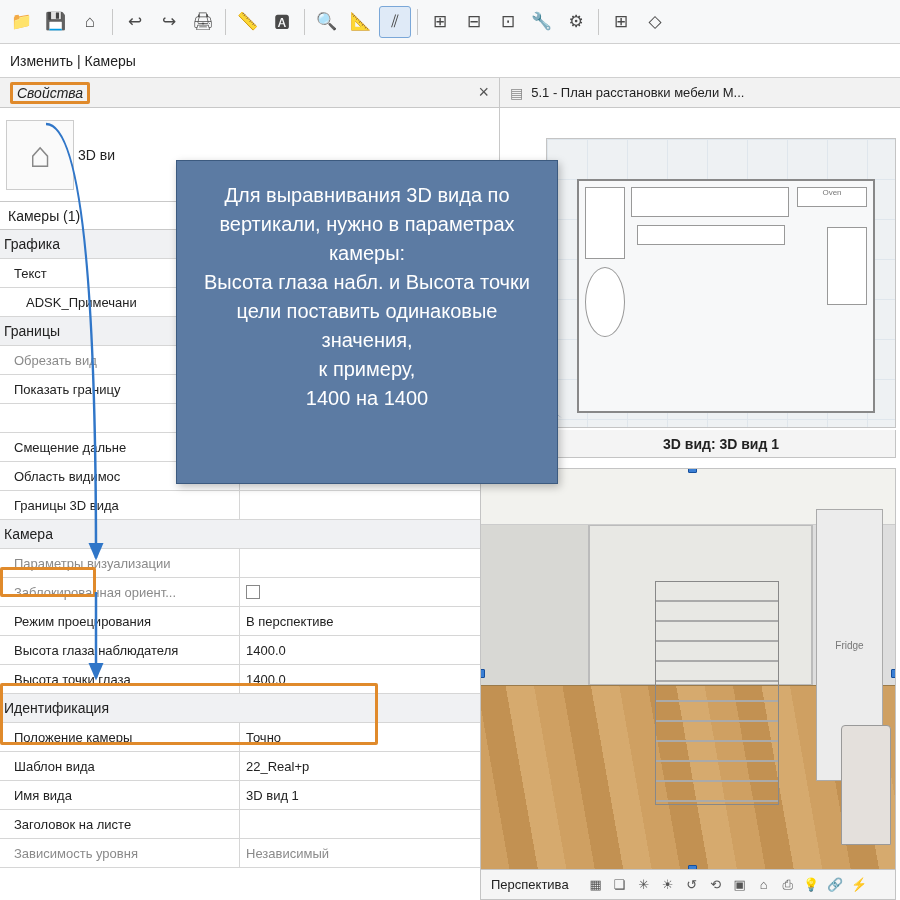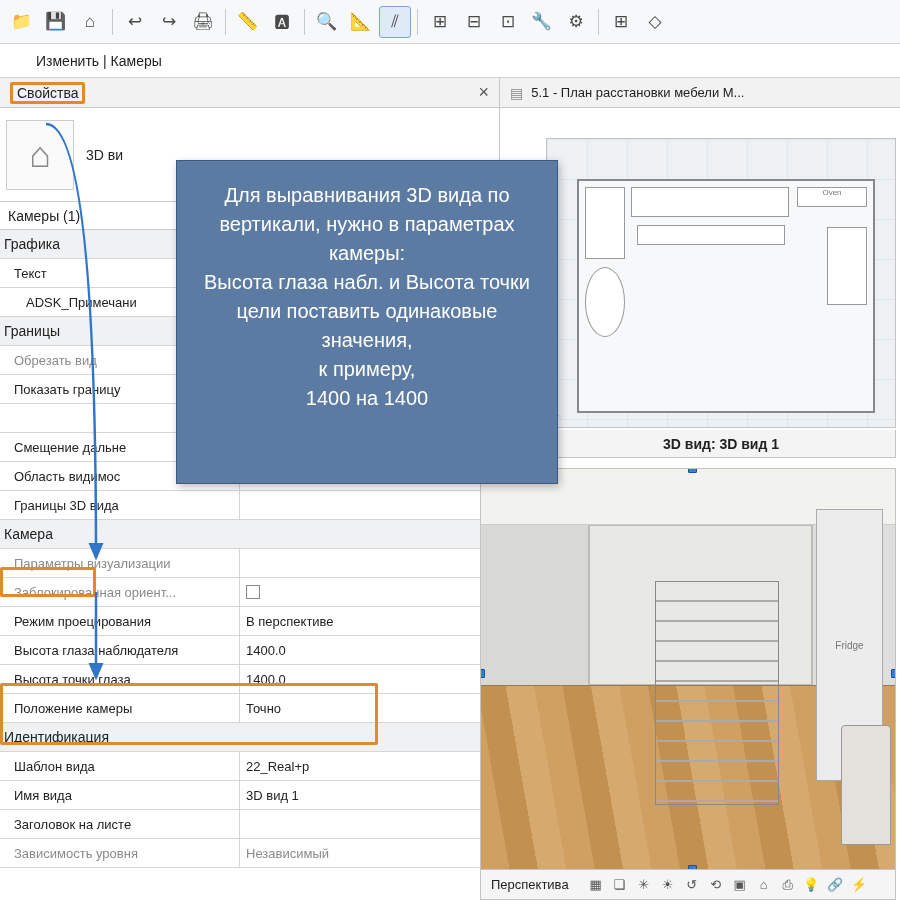--- a/index.html
+++ b/index.html
@@ -15,51 +15,51 @@
     border-radius: 3px; font-size: 17px; color: #4a4a4a;
   }
   .tb-btn.sel { background: #dfeaf7; border: 1px solid #7aa7d8; }
   .tb-sep { width: 1px; height: 26px; background: #c8c8c8; margin: 0 4px; }
 
   
   .ribbon-tab {
     height: 34px; background: #fff; border-bottom: 1px solid #d0d0d0;
     display: flex; align-items: center; padding: 0 10px;
   }
-  .ribbon-tab span { font-size: 14px; margin-left: 26px; }
+  .ribbon-tab span { font-size: 14px; }
 
   
   .main { display: flex; height: calc(900px - 44px - 34px); }
   .left-panel {
     width: 500px; border-right: 1px solid #c8c8c8; position: relative;
     background: #fff; display: flex; flex-direction: column;
   }
   .right-panel {
     flex: 1; display: flex; flex-direction: column; background: #fff;
   }
 
   
   .panel-head {
     height: 30px; background: #f2f2f2; border-bottom: 1px solid #c8c8c8;
     display: flex; align-items: center; padding: 0 10px; justify-content: space-between;
   }
   .panel-head .title { font-size: 14px; }
   .panel-head .close { font-size: 18px; color: #555; }
-  .hilite-sv { border: 3px solid #e08a2b; padding: 0 4px; border-radius: 2px; }
+  .hilite-sv { border: 3px solid #e08a2b; padding: 0 4px; border-radius: 2px; font-style: italic; }
 
   
   .type-sel {
     height: 94px; border-bottom: 1px solid #c8c8c8; display: flex; align-items: center;
     padding: 8px 6px;
   }
   .type-thumb {
     width: 68px; height: 70px; border: 1px solid #ccc; background: #fafafa;
     display: flex; align-items: center; justify-content: center; font-size: 36px; color: #888;
   }
-  .type-name { margin-left: 12px; font-size: 14px; }
+  .type-name { margin-left: 4px; font-size: 14px; }
 
   
   .cam-row {
     height: 28px; border-bottom: 1px solid #c8c8c8;
     display: flex; align-items: center; padding: 0 8px; font-size: 14px;
   }
 
   
   .prop-grid { flex: 1; overflow: hidden; }
   .prop-row {
@@ -286,25 +286,25 @@
           <div class="prop-val">В перспективе</div>
         </div>
         <div class="prop-row">
           <div class="prop-name">Высота глаза наблюдателя</div>
           <div class="prop-val">1400.0</div>
         </div>
         <div class="prop-row">
           <div class="prop-name">Высота точки глаза</div>
           <div class="prop-val">1400.0</div>
         </div>
+        <div class="prop-row prop-group">Идентификация</div>
         <div class="prop-row">
           <div class="prop-name">Положение камеры</div>
           <div class="prop-val">Точно</div>
         </div>
-        <div class="prop-row prop-group">Идентификация</div>
         <div class="prop-row">
           <div class="prop-name">Шаблон вида</div>
           <div class="prop-val">22_Real+р</div>
         </div>
         <div class="prop-row">
           <div class="prop-name">Имя вида</div>
           <div class="prop-val">3D вид 1</div>
         </div>
         <div class="prop-row">
           <div class="prop-name">Заголовок на листе</div>

